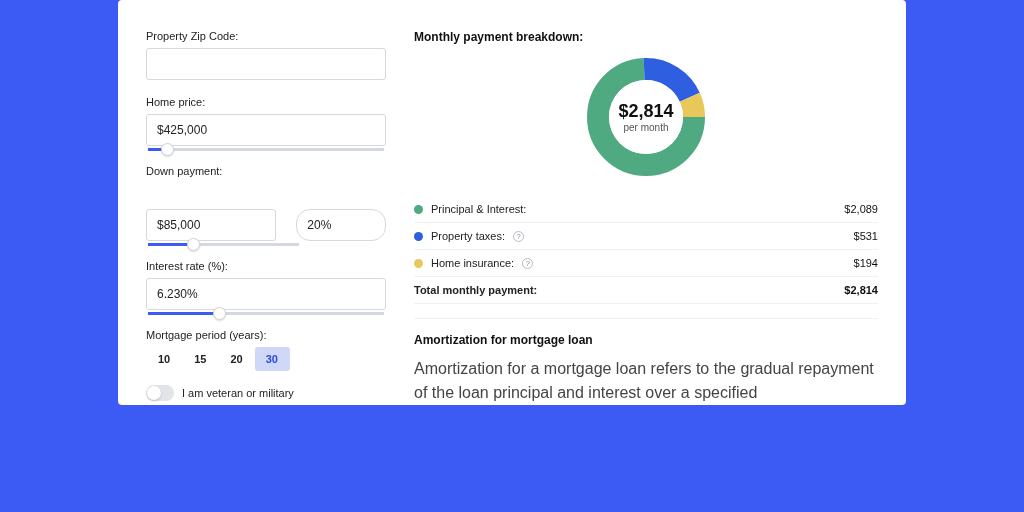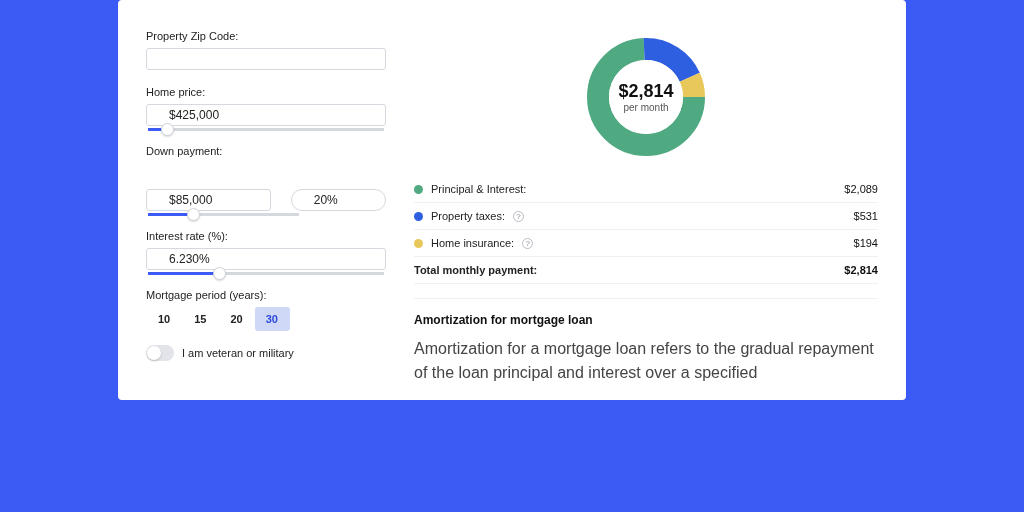--- a/index.html
+++ b/index.html
@@ -3,21 +3,21 @@
 <meta charset="utf-8">
 <style>
   * { box-sizing: border-box; margin: 0; padding: 0; font-family: -apple-system, BlinkMacSystemFont, "Segoe UI", Helvetica, Arial, sans-serif; }
   body { width: 1024px; height: 512px; background: #3b5bf4; overflow: hidden; }
   .page-title { color: #fff; font-size: 36px; font-weight: 800; text-align: center; padding: 44px 0 28px 0; letter-spacing: -0.5px; }
   .card { background: #fff; width: 788px; margin: 0 auto; border-radius: 4px; display: flex; padding: 30px 28px 0 28px; min-height: 400px; position: relative; }
   .wrap { position: relative; width: 100%; }
   .col-left { width: 240px; flex-shrink: 0; }
   .col-right { flex: 1; padding-left: 28px; }
   .label { font-size: 11px; color: #222; margin-bottom: 6px; display: block; }
-  .field { width: 100%; height: 22px; border: 1px solid #d5d8de; border-radius: 3px; padding: 0 22px; font-size: 12px; color: #222; }
+  .field { width: 100%; height: 32px; border: 1px solid #d5d8de; border-radius: 3px; padding: 0 10px; font-size: 12px; color: #222; }
   .field-group { margin-bottom: 2px; }
   .slider-track { height: 3px; background: #d5d8de; position: relative; margin: 0 2px 14px 2px; }
   .slider-fill { position: absolute; left: 0; top: 0; height: 3px; background: #3b5bf4; }
   .slider-thumb { position: absolute; top: -5px; width: 13px; height: 13px; background: #fff; border: 1px solid #cfd3da; border-radius: 50%; box-shadow: 0 1px 2px rgba(0,0,0,0.15); }
   .down-row { display: flex; gap: 20px; margin-top: 32px; }
   .down-row .field:first-child { flex: 1.6; }
   .down-row .field:last-child { flex: 1; border-radius: 14px; }
   .periods { display: flex; gap: 0; }
   .period-btn { font-size: 11px; font-weight: 600; color: #222; padding: 6px 12px; border: none; background: transparent; border-radius: 3px; cursor: pointer; }
   .period-btn.active { background: #cfd8f7; color: #2d48d9; padding-left: 11px; }
@@ -100,20 +100,21 @@
 
       <div class="toggle-row">
         <div class="toggle">
           <div class="toggle-knob"></div>
         </div>
         <span class="toggle-label">I am veteran or military</span>
       </div>
     </div>
 
     <div class="col-right">
+      <div class="section-title">Monthly payment breakdown:</div>
 
       <div class="donut-wrap">
         <div class="donut">
           <svg width="122" height="122" viewBox="0 0 122 122">
 
             <circle cx="61" cy="61" r="48" fill="none" stroke="#4fa981" stroke-width="22" stroke-dasharray="223.9 301.6" stroke-dashoffset="0"></circle>
             <circle cx="61" cy="61" r="48" fill="none" stroke="#2d5fe0" stroke-width="22" stroke-dasharray="56.9 301.6" stroke-dashoffset="-223.9"></circle>
             <circle cx="61" cy="61" r="48" fill="none" stroke="#e8c85a" stroke-width="22" stroke-dasharray="20.8 301.6" stroke-dashoffset="-280.8"></circle>
             <circle cx="61" cy="61" r="37" fill="#fff"></circle>
           </svg>

